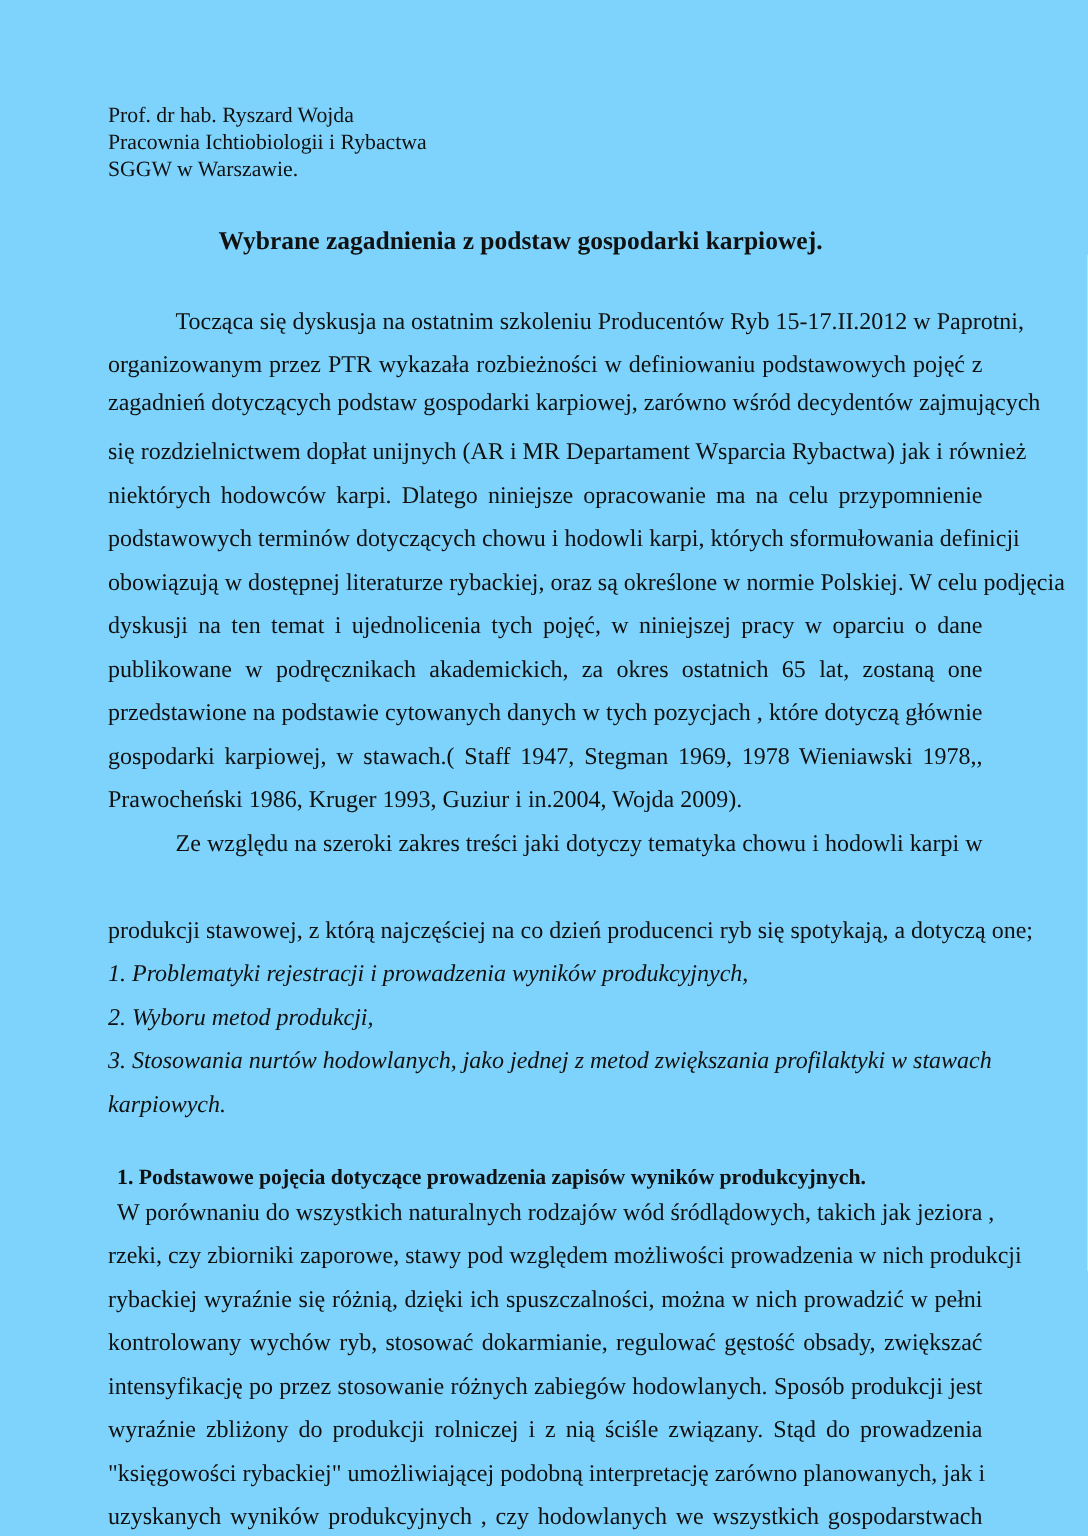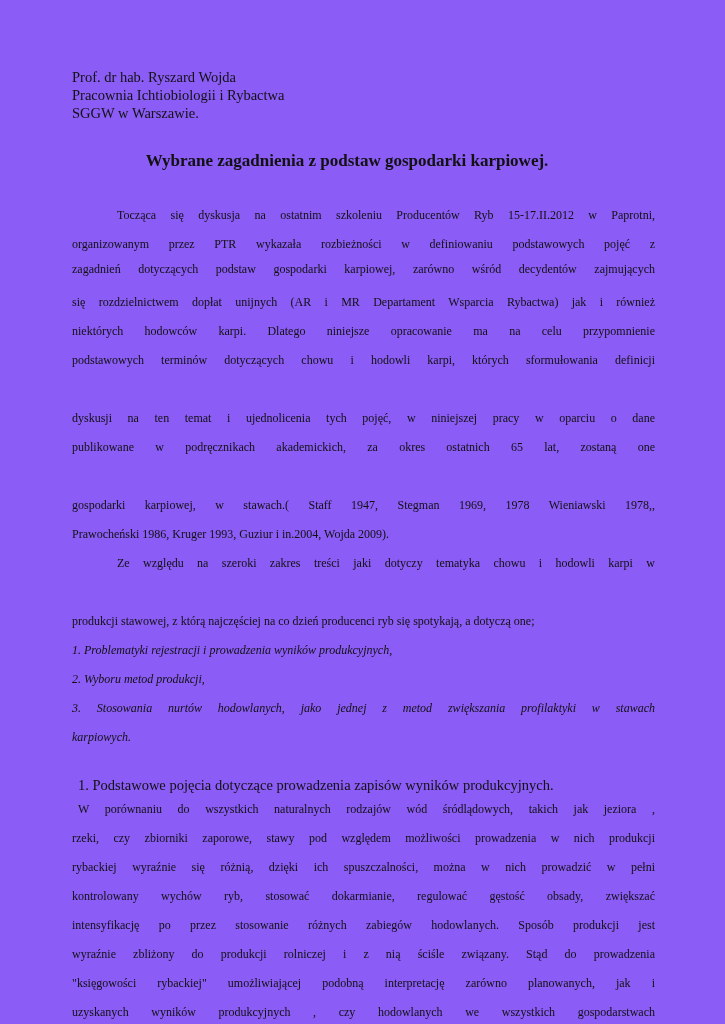--- a/index.html
+++ b/index.html
@@ -13,21 +13,21 @@
       position: relative;
       overflow: hidden;
       font-family: "Liberation Serif", "DejaVu Serif", serif;
       color: #111111;
     }
     .page {
       position: absolute;
       left: 0; top: 0;
       width: 725px;
       height: 1024px;
-      background: #8b5cf6;
+      background: #7dd3fc;
     }
     .author {
       position: absolute;
       left: 72px;
       top: 68px;
       font-size: 14.5px;
       line-height: 18px;
     }
     .author div { white-space: nowrap; }
     .title {
@@ -39,34 +39,34 @@
       font-weight: bold;
       font-size: 17px;
       line-height: 22px;
       padding-left: 8px;
       box-sizing: border-box;
     }
     .line {
       position: absolute;
       left: 72px;
       width: 583px;
-      font-size: 12px;
+      font-size: 16px;
       line-height: 18px;
       white-space: nowrap;
       text-align: justify;
       text-align-last: justify;
     }
     .line.last { text-align-last: left; }
     .line.indent { left: 117px; width: 538px; }
     .line.italic { font-style: italic; }
     .heading {
       position: absolute;
       left: 78px;
       top: 711px;
-      font-weight: normal;
+      font-weight: bold;
       font-size: 14.5px;
       line-height: 18px;
       white-space: nowrap;
     }
     .line.lead { left: 78px; width: 577px; }
   </style>
 </head>
 <body>
 
 <div class="page">
@@ -78,22 +78,24 @@
   </div>
 
   <div class="title">Wybrane zagadnienia z podstaw gospodarki karpiowej.</div>
 
   <div class="line indent" style="top:206px">Tocząca się dyskusja na ostatnim szkoleniu Producentów Ryb  15-17.II.2012 w Paprotni,</div>
   <div class="line" style="top:235px">organizowanym przez PTR wykazała rozbieżności  w definiowaniu podstawowych pojęć z</div>
   <div class="line" style="top:260px">zagadnień dotyczących podstaw  gospodarki  karpiowej, zarówno wśród  decydentów zajmujących</div>
   <div class="line" style="top:322px">niektórych hodowców karpi. Dlatego  niniejsze opracowanie ma na celu  przypomnienie</div>
   <div class="line" style="top:293px">się  rozdzielnictwem dopłat  unijnych (AR i MR Departament  Wsparcia  Rybactwa) jak i również</div>
   <div class="line" style="top:351px">podstawowych  terminów dotyczących  chowu i hodowli karpi, których sformułowania definicji</div>
+  <div class="line" style="top:380px">obowiązują w dostępnej literaturze rybackiej, oraz są określone w normie Polskiej. W celu podjęcia</div>
   <div class="line" style="top:409px">dyskusji na ten temat i ujednolicenia  tych  pojęć,  w niniejszej pracy w oparciu  o dane</div>
   <div class="line" style="top:438px">publikowane  w  podręcznikach akademickich, za okres  ostatnich 65 lat, zostaną one</div>
+  <div class="line" style="top:467px">przedstawione na podstawie  cytowanych  danych w tych pozycjach , które dotyczą  głównie</div>
   <div class="line" style="top:496px">gospodarki karpiowej,  w stawach.( Staff 1947, Stegman 1969, 1978 Wieniawski 1978,,</div>
   <div class="line last" style="top:525px">Prawocheński 1986, Kruger 1993, Guziur i in.2004, Wojda 2009).</div>
 
   <div class="line indent" style="top:554px">Ze względu  na szeroki zakres  treści jaki dotyczy tematyka chowu i hodowli karpi w</div>
   <div class="line last" style="top:612px">produkcji  stawowej, z którą najczęściej  na co dzień producenci ryb się spotykają, a dotyczą one;</div>
 
   <div class="line italic last" style="top:641px">1. Problematyki  rejestracji i prowadzenia wyników produkcyjnych,</div>
   <div class="line italic last" style="top:670px">2. Wyboru metod produkcji,</div>
   <div class="line italic" style="top:699px">3. Stosowania nurtów hodowlanych, jako  jednej z metod zwiększania profilaktyki w stawach</div>
   <div class="line italic last" style="top:728px">karpiowych.</div>

